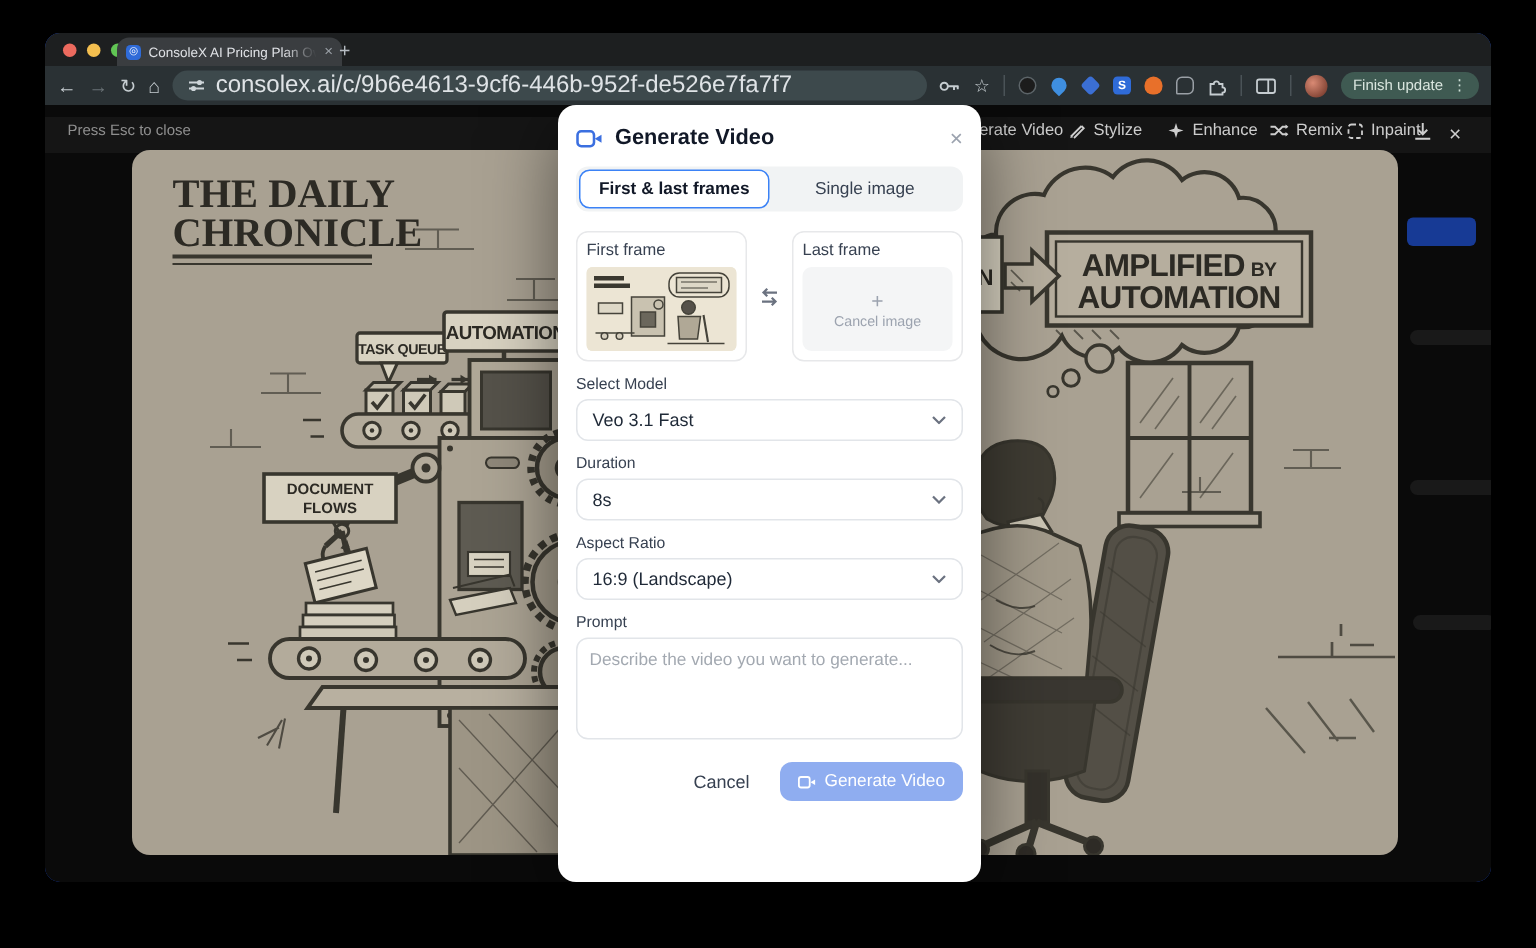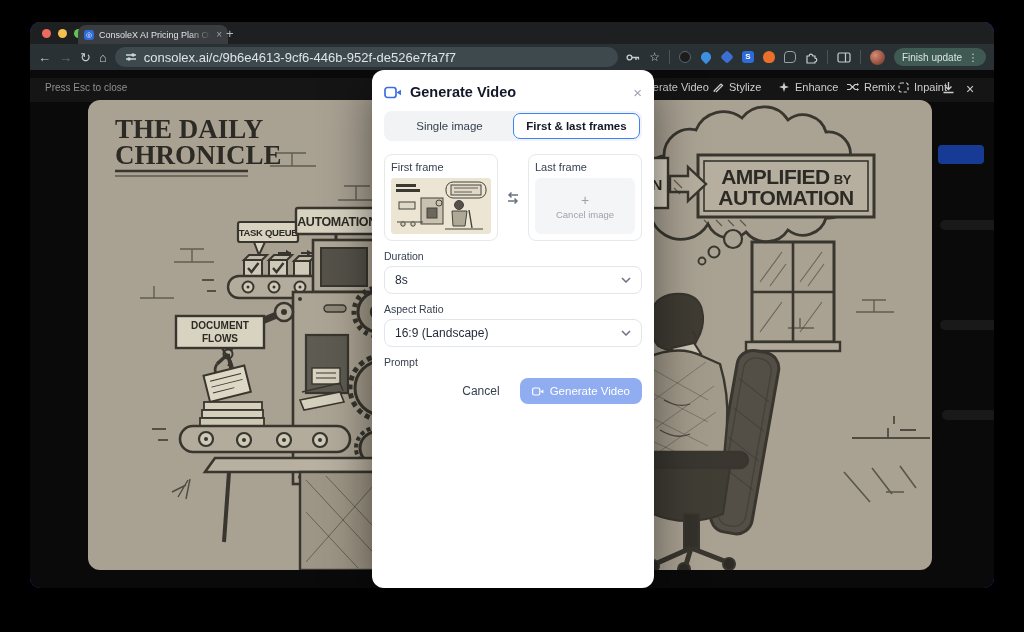--- a/index.html
+++ b/index.html
@@ -14,21 +14,21 @@
   .tab{left:48px;top:3px;width:138px;height:19px;background:#3a3d40;border-radius:8px 8px 0 0;display:flex;align-items:center;padding:0 6px;gap:5px;}
   .favicon{width:10px;height:10px;border-radius:3px;background:#2f6bd8;color:#fff;font-size:7px;line-height:10px;text-align:center;flex:none;}
   .tabtitle{color:#dfe1e5;font-size:9px;white-space:nowrap;overflow:hidden;flex:1;
     -webkit-mask-image:linear-gradient(90deg,#000 80%,transparent);mask-image:linear-gradient(90deg,#000 80%,transparent);}
   .tabclose{color:#9aa0a6;font-size:10px;flex:none;cursor:default;}
   .newtab{left:196px;top:5px;color:#b6bcc2;font-size:13px;line-height:14px;}
   .toolbar{left:0;top:22px;width:100%;height:26px;background:#2a3134;display:flex;align-items:center;padding:0 8px;box-sizing:border-box;gap:8px;}
   .navic{color:#c6cdd1;font-size:13px;line-height:1;}
   .navic.dim{color:#697175;}
   .urlpill{height:20px;background:#3d494c;border-radius:10px;flex:1;display:flex;align-items:center;gap:7px;padding:0 10px;min-width:0;max-width:548px;}
-  .urltext{color:#dfe3e6;font-size:13px;white-space:nowrap;overflow:hidden;}
+  .urltext{color:#dfe3e6;font-size:16px;white-space:nowrap;overflow:hidden;}
   .rcluster{display:flex;align-items:center;gap:9px;margin-left:auto;}
   .ext{width:12px;height:12px;flex:none;}
   .ext-globe{border-radius:50%;background:#1c1c1c;border:1px solid #5c6468;box-sizing:border-box;}
   .ext-drop{background:#3f8fe0;border-radius:50% 50% 50% 0;transform:rotate(-45deg) scale(.85);}
   .ext-tag{background:#3b6fd4;border-radius:3px;transform:rotate(45deg) scale(.8);}
   .ext-s{background:#2f6bd8;border-radius:3px;color:#fff;font-size:8px;font-weight:bold;text-align:center;line-height:12px;}
   .ext-fox{background:#e8702a;border-radius:50% 50% 45% 45%;}
   .ext-bub{border:1.5px solid #9aa0a6;border-radius:4px 4px 4px 1px;box-sizing:border-box;background:transparent;}
   .vsep{width:1px;height:14px;background:#4a5357;}
   .avatar{width:15px;height:15px;border-radius:50%;background:radial-gradient(circle at 35% 35%,#d98a74,#8a4a3a 70%,#5e2f26);}
@@ -359,22 +359,22 @@
       <div class="mhead">
         <svg width="18" height="13" viewBox="0 0 18 13">
           <rect x="1" y="1.5" width="11" height="10" rx="2.5" fill="none" stroke="#3b6fe0" stroke-width="1.7"></rect>
           <path d="M12.5 6.5 L17 3.8 V9.2 Z" fill="#3b6fe0"></path>
         </svg>
         <span class="mtitle">Generate Video</span>
         <span class="mclose">×</span>
       </div>
 
       <div class="seg">
+        <div class="segbtn active">First &amp; last frames</div>
         <div class="segbtn">Single image</div>
-        <div class="segbtn active">First &amp; last frames</div>
       </div>
 
       <div class="frames">
         <div class="fpanel">
           <div class="flabel">First frame</div>
           <div class="thumb">
             <svg width="100" height="56" viewBox="0 0 100 56">
               <rect width="100" height="56" fill="#ece5d4"></rect>
               <rect x="5" y="6" width="20" height="3" fill="#3a382f"></rect>
               <rect x="5" y="11" width="24" height="3" fill="#3a382f"></rect>
@@ -405,40 +405,50 @@
         <div class="fpanel">
           <div class="flabel">Last frame</div>
           <div class="dropzone">
             <span class="dropplus">+</span>
             <span class="drophint">Cancel image</span>
           </div>
         </div>
       </div>
 
       <div class="field">
+        <div class="flab">Select Model</div>
+        <div class="selectbox">
+          <span>Veo 3.1 Fast</span>
+          <svg width="10" height="6" viewBox="0 0 10 6">
+              <path d="M1 1 L5 5 L9 1" fill="none" stroke="#6b7280" stroke-width="1.5"></path>
+            </svg>
+        </div>
+      </div>
+      <div class="field">
         <div class="flab">Duration</div>
         <div class="selectbox">
           <span>8s</span>
           <svg width="10" height="6" viewBox="0 0 10 6">
               <path d="M1 1 L5 5 L9 1" fill="none" stroke="#6b7280" stroke-width="1.5"></path>
             </svg>
         </div>
       </div>
       <div class="field">
         <div class="flab">Aspect Ratio</div>
         <div class="selectbox">
           <span>16:9 (Landscape)</span>
           <svg width="10" height="6" viewBox="0 0 10 6">
               <path d="M1 1 L5 5 L9 1" fill="none" stroke="#6b7280" stroke-width="1.5"></path>
             </svg>
         </div>
       </div>
 
       <div class="field">
         <div class="flab">Prompt</div>
+        <textarea class="prompt" placeholder="Describe the video you want to generate..." style=""></textarea>
       </div>
 
       <div class="mfoot">
         <button class="cancel">Cancel</button>
         <button class="submit">
           <svg width="12" height="9" viewBox="0 0 12 9">
             <rect x="0.6" y="1" width="7.2" height="7" rx="1.5" fill="none" stroke="#fff" stroke-width="1.2"></rect>
             <path d="M8.3 4.5 L11.4 2.6 V6.4 Z" fill="#fff"></path>
           </svg>
           <span>Generate Video</span>

